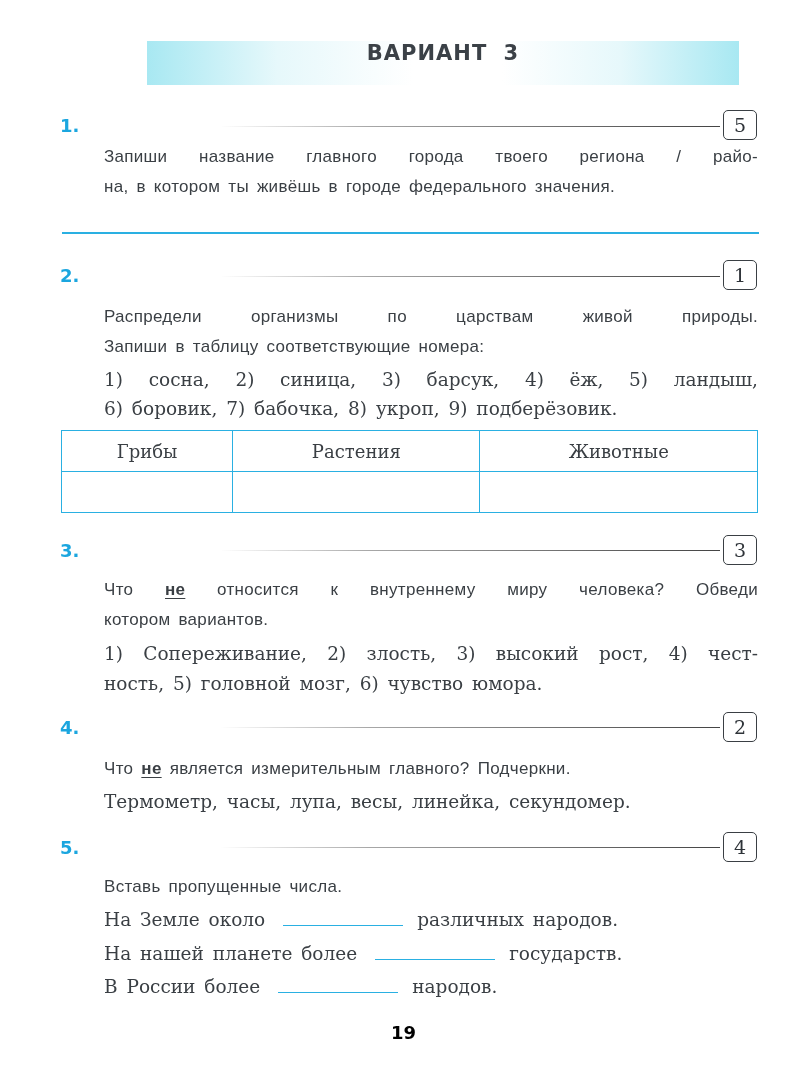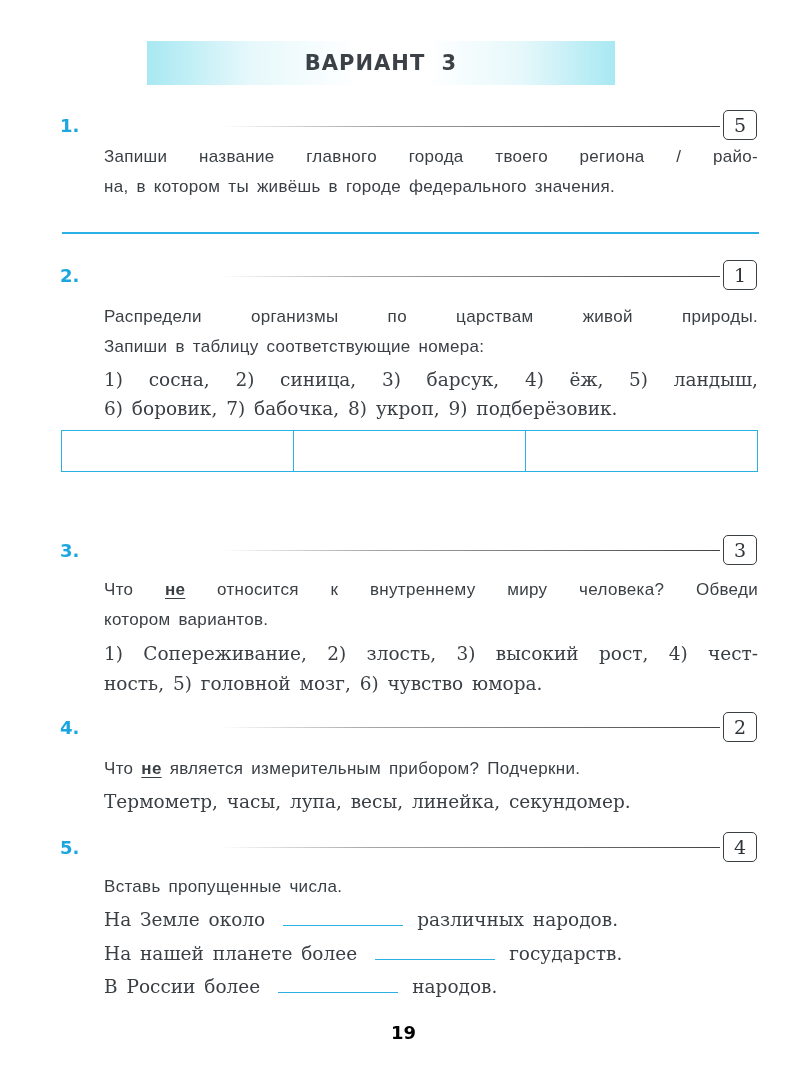--- a/index.html
+++ b/index.html
@@ -1,23 +1,23 @@
 <!DOCTYPE html>
 <html><head>
   <meta charset="utf-8">
   <style>
     html, body { margin: 0; padding: 0; }
     body {
       width: 807px; height: 1080px; background: #ffffff; position: relative; overflow: hidden;
       font-family: "Liberation Sans", sans-serif; color: #3a3f44;
     }
     .banner {
-      position: absolute; left: 147px; top: 41px; width: 468px; height: 44px;
+      position: absolute; left: 147px; top: 41px; width: 592px; height: 44px;
       background: linear-gradient(90deg, #a8e8f2 0%, #e6f8fb 22%, #ffffff 45%, #ffffff 60%, #e6f8fb 80%, #a8e8f2 100%);
-      display: flex; align-items: center; justify-content: center;
+      display: flex; align-items: flex-start; justify-content: center;
     }
     .banner-title {
       font-family: "DejaVu Sans", sans-serif; font-weight: bold; font-size: 21px;
       color: #3b4147; letter-spacing: 1px; word-spacing: 8px;
     }
     .task-num {
       position: absolute; left: 60px; font-family: "DejaVu Sans", sans-serif; font-weight: bold;
       font-size: 18px; color: #1ba6df;
     }
     .task-line {
@@ -77,20 +77,25 @@
 <div>
   <span class="task-num" style="top:265px">2.</span>
   <div class="task-line" style="top:276px"></div>
   <div class="score-box" style="top:260px">1</div>
   <div class="instr justify" style="top:302px">Распредели организмы по царствам живой природы.</div>
   <div class="instr" style="top:332px">Запиши в таблицу соответствующие номера:</div>
   <div class="serif justify" style="top:365px">1) сосна, 2) синица, 3) барсук, 4) ёж, 5) ландыш,</div>
   <div class="serif" style="top:394px">6) боровик, 7) бабочка, 8) укроп, 9) подберёзовик.</div>
   <table class="kingdoms">
     <tbody>
+        <tr>
+      <th>Грибы</th>
+      <th>Растения</th>
+      <th>Животные</th>
+    </tr>
     <tr>
       <td></td>
       <td></td>
       <td></td>
     </tr>
   </tbody>
     </table>
 </div>
 
 <div>
@@ -100,21 +105,21 @@
   <div class="instr justify" style="top:575px"><span>Что </span><span class="u">не</span><span> относится к внутреннему миру человека? Обведи</span></div>
   <div class="instr" style="top:605px">котором вариантов.</div>
   <div class="serif justify" style="top:639px">1) Сопереживание, 2) злость, 3) высокий рост, 4) чест-</div>
   <div class="serif" style="top:669px">ность, 5) головной мозг, 6) чувство юмора.</div>
 </div>
 
 <div>
   <span class="task-num" style="top:717px">4.</span>
   <div class="task-line" style="top:727px"></div>
   <div class="score-box" style="top:712px">2</div>
-  <div class="instr" style="top:754px"><span>Что </span><span class="u">не</span><span> является измерительным прибором? Подчеркни.</span></div>
+  <div class="instr" style="top:754px"><span>Что </span><span class="u">не</span><span> является измерительным главного? Подчеркни.</span></div>
   <div class="serif" style="top:787px">Термометр, часы, лупа, весы, линейка, секундомер.</div>
 </div>
 
 <div>
   <span class="task-num" style="top:837px">5.</span>
   <div class="task-line" style="top:847px"></div>
   <div class="score-box" style="top:832px">4</div>
   <div class="instr" style="top:872px">Вставь пропущенные числа.</div>
   <div class="serif" style="top:905px">
     <span>На Земле около</span><span class="blank" style="width:120px;margin:0 14px 0 18px"></span><span>различных народов.</span>

